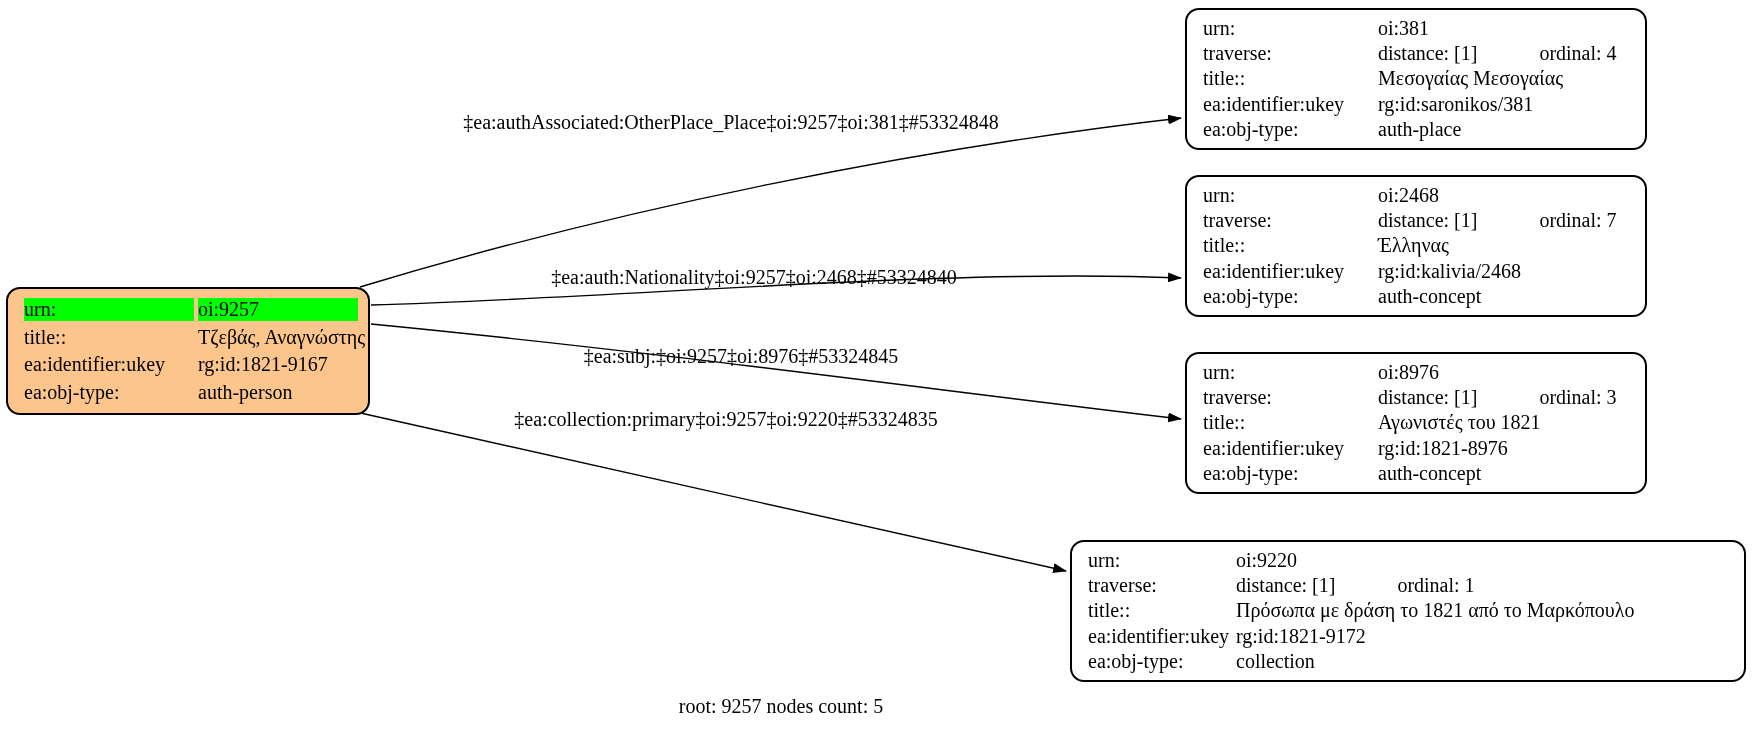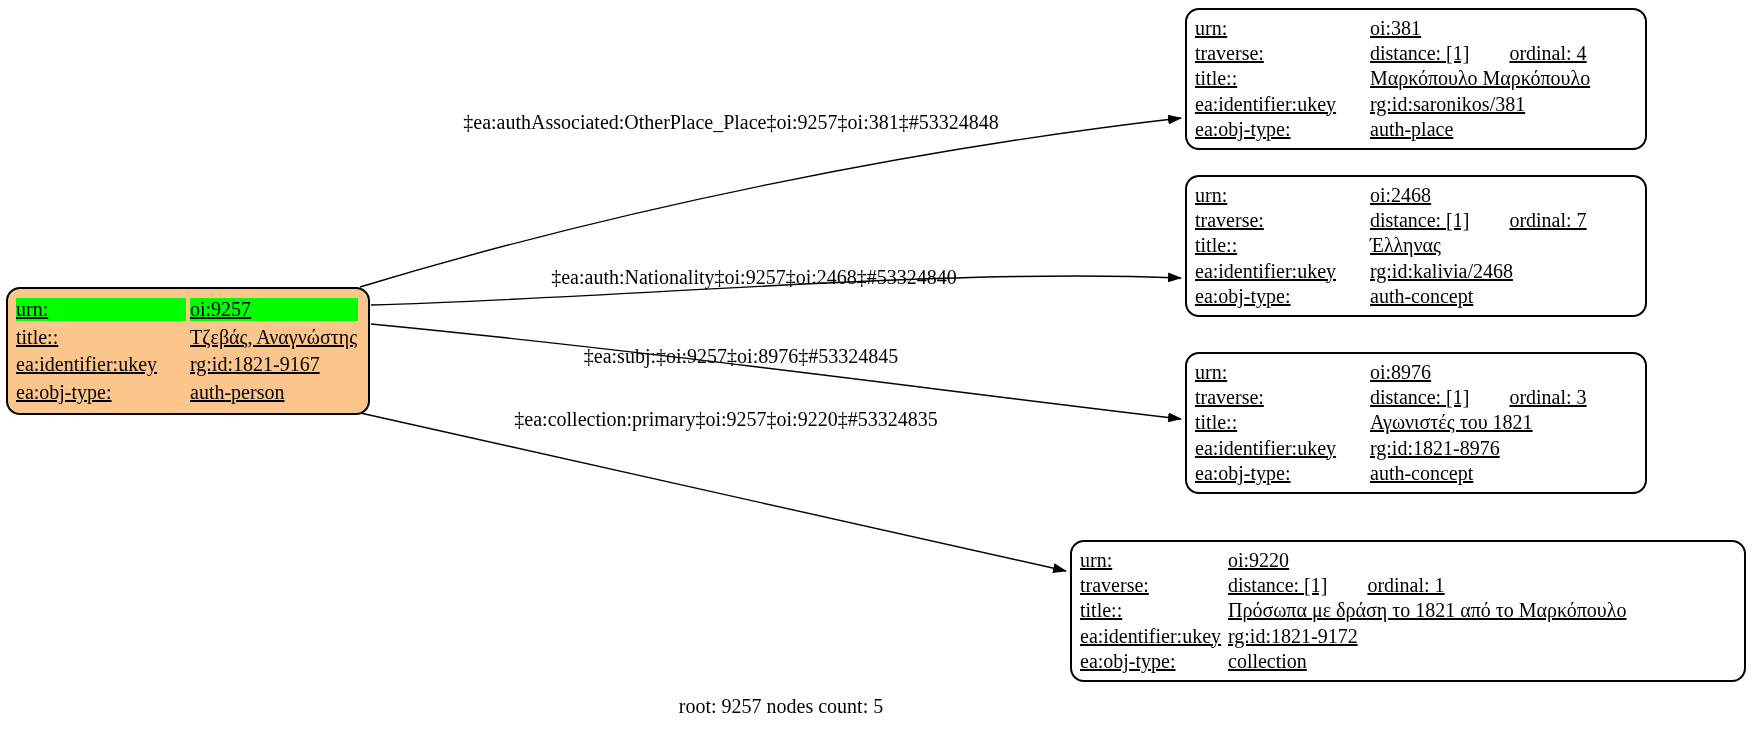--- a/index.html
+++ b/index.html
@@ -16,26 +16,26 @@
     white-space:nowrap;font-size:20px;line-height:22px;
   }
   .node{
     position:absolute;border:2px solid var(--border,#000);border-radius:14px;
     background:var(--node-fill,#fff);padding:6px 0;box-sizing:border-box;
     white-space:nowrap;
   }
   .node.root{background:var(--root-fill,#fbc58b);padding:7px 0;}
   .row{
     display:flex;align-items:center;height:25.2px;
-    padding-left:8px;font-size:20px;text-decoration:underline;
+    padding-left:16px;font-size:20px;
   }
   .node.root .row{height:27.5px;}
   .k{flex:0 0 var(--kw,175px);overflow:visible;}
   .v{flex:1 1 auto;margin-right:10px;}
-  .v.traverse{display:flex;gap:40px;}
+  .v.traverse{display:flex;gap:62px;}
   .node.root{--kw:174px;}
   .node.nd{--kw:148px;}
   .row.hl .k{flex-basis:170px;margin-right:4px;background:var(--highlight-green,#00ff00);}
   .row.hl .v{background:var(--highlight-green,#00ff00);}
   .na{left:1185px;top:8px;width:462px;}
   .nb{left:1185px;top:175px;width:462px;}
   .nc{left:1185px;top:352px;width:462px;}
   .nd{left:1070px;top:540px;width:676px;}
   .node.root{left:6px;top:287px;width:364px;}
   .el1{left:731px;top:111px;}
@@ -95,21 +95,21 @@
     </div>
     <div class="row">
       <span class="k">traverse:</span>
       <span class="v traverse">
         <span>distance: [1]</span>
         <span>ordinal: 4</span>
       </span>
     </div>
     <div class="row">
       <span class="k">title::</span>
-      <span class="v">Μαρκόπουλο Μαρκόπουλο</span>
+      <span class="v">Μεσογαίας Μεσογαίας</span>
     </div>
     <div class="row">
       <span class="k">ea:identifier:ukey</span>
       <span class="v">rg:id:saronikos/381</span>
     </div>
     <div class="row">
       <span class="k">ea:obj-type:</span>
       <span class="v">auth-place</span>
     </div>
   </div>

